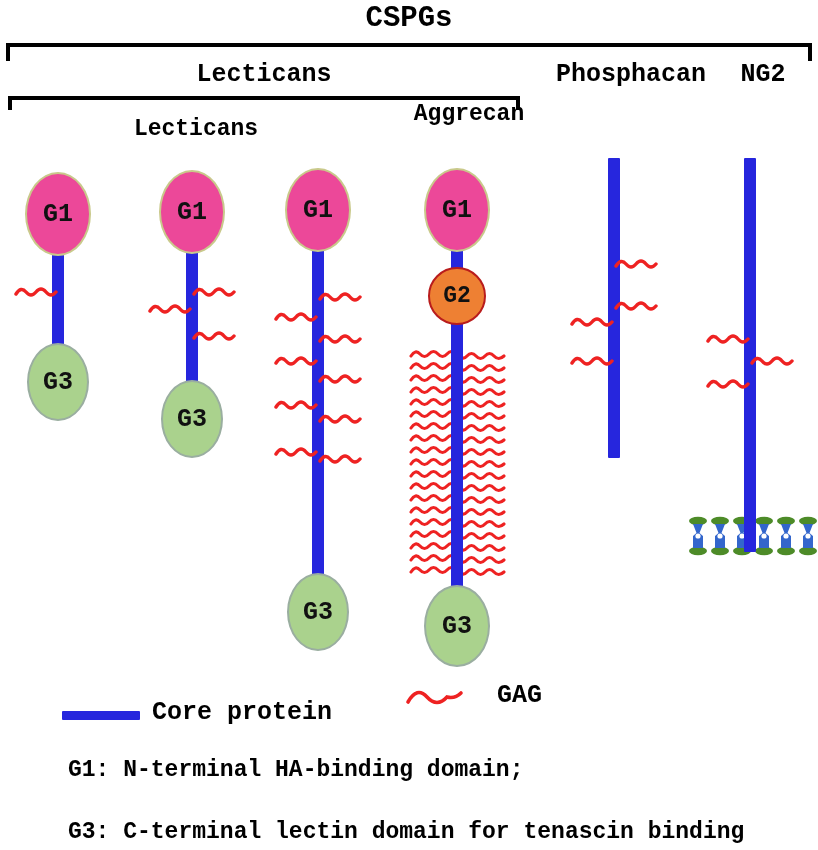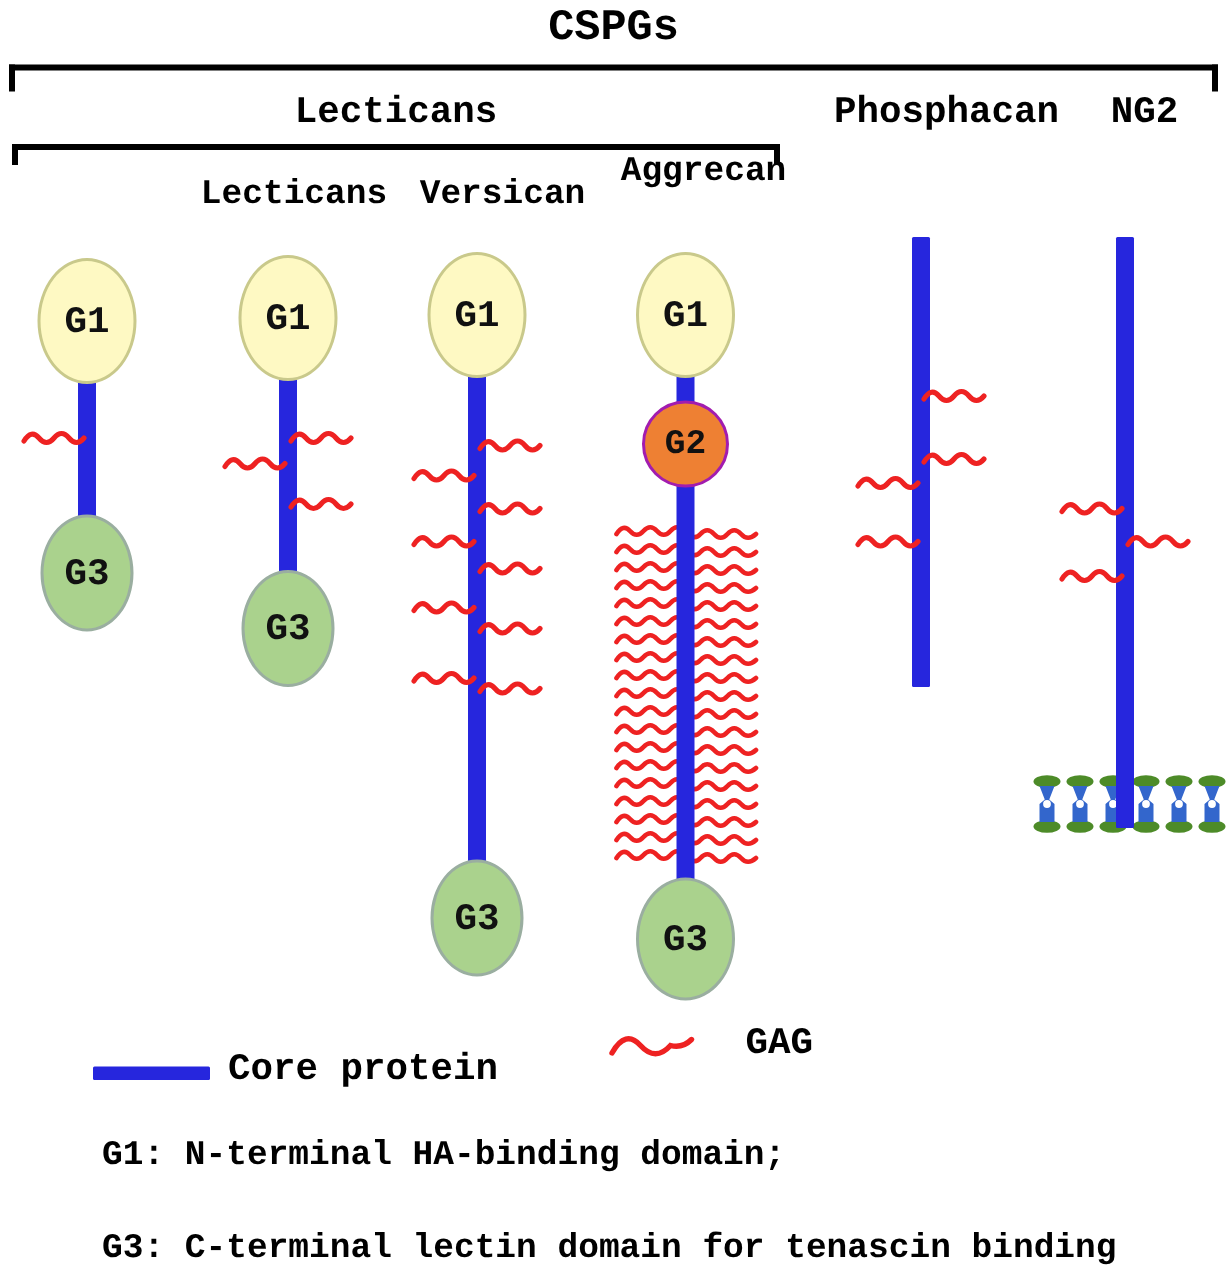--- a/index.html
+++ b/index.html
@@ -56,28 +56,28 @@
   }
   .dom {
     box-sizing: border-box;
     display: flex;
     align-items: center;
     justify-content: center;
     font-weight: bold;
     color: #111;
   }
   .dom-g1 {
-    background: #fef9c3;
+    background: #ec4899;
     border: 2px solid #C9C98B;
     border-radius: 50%;
     font-size: 25px;
   }
   .dom-g2 {
     background: #EE8033;
-    border: 2px solid #a21caf;
+    border: 2px solid #b91c1c;
     border-radius: 50%;
     font-size: 23px;
   }
   .dom-g3 {
     background: #AAD28D;
     border: 2px solid #9AAEA0;
     border-radius: 50%;
     font-size: 25px;
   }
 
@@ -117,21 +117,20 @@
 
   <div class="abs bracket" style="left:6px; top:43px; width:806px; height:18px;"></div>
 
   <div class="abs grp-label" style="left:8px; top:60px; width:512px;">Lecticans</div>
   <div class="abs grp-label" style="left:545px; top:60px; width:172px;">Phosphacan</div>
   <div class="abs grp-label" style="left:722px; top:60px; width:82px;">NG2</div>
 
   <div class="abs bracket" style="left:8px; top:96px; width:512px; height:14px;"></div>
 
   <div class="abs col-label" style="left:128px; top:116px; width:136px;">Lecticans</div>
-  <div class="abs col-label" style="left:272px; top:116px; width:126px;">Versican</div>
   <div class="abs col-label" style="left:402px; top:101px; width:134px;">Aggrecan</div>
 
   <div class="abs core" style="left:52px; top:230px; width:12px; height:130px;"></div>
   <div class="abs dom dom-g1" style="left:25px; top:172px; width:66px; height:84px;">G1</div>
   <div class="abs dom dom-g3" style="left:27px; top:343px; width:62px; height:78px;">G3</div>
   <div class="abs gag" style="left:14px; top:283px;">
     <svg width="44" height="18" viewBox="0 0 44 18">
       <path d="M2,11 Q7,3 12,9 T22,9 T32,9 T42,9" fill="none" stroke="#EE2222" stroke-width="3.4" stroke-linecap="round"></path>
     </svg>
   </div>

